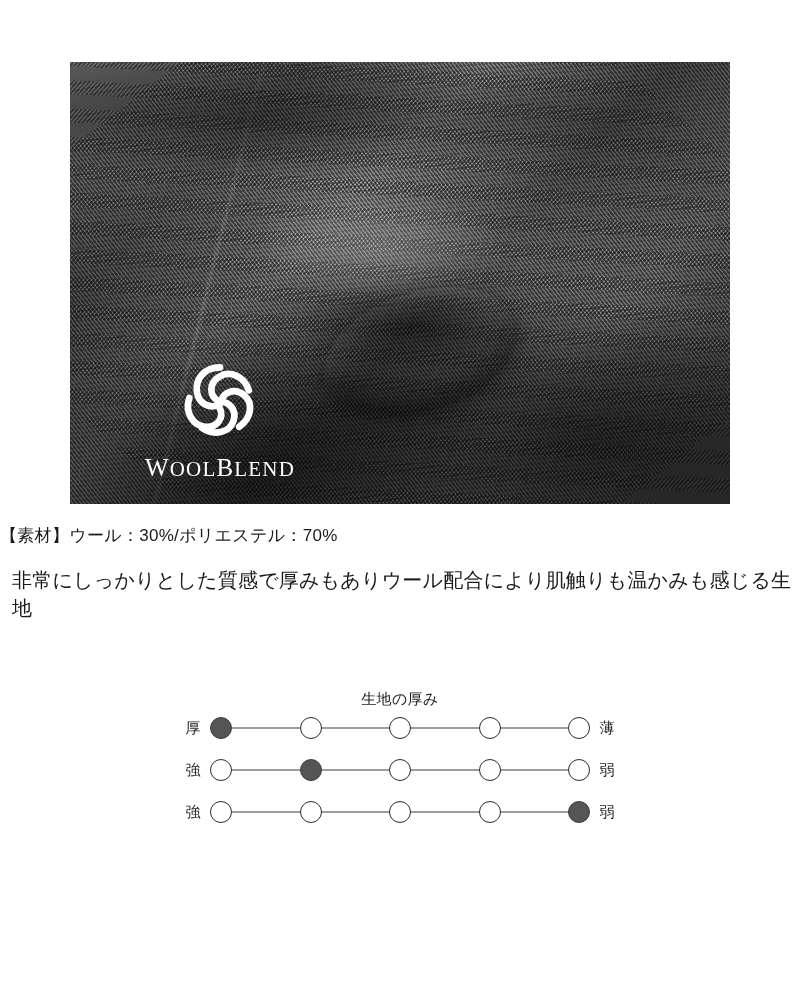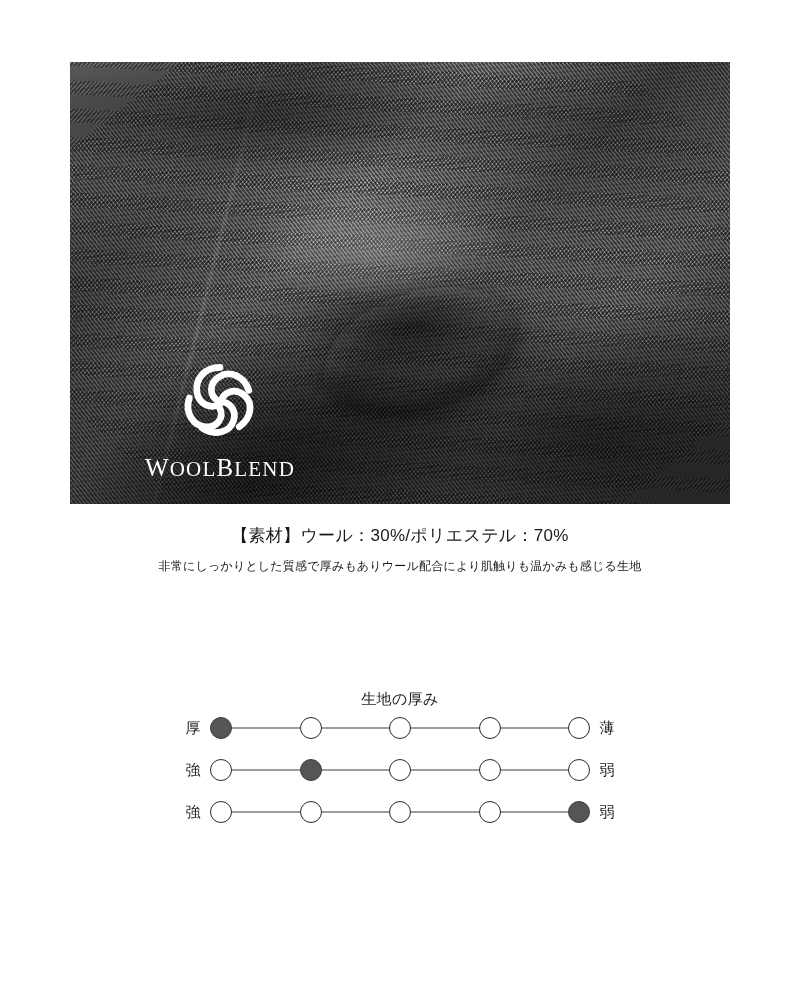--- a/index.html
+++ b/index.html
@@ -129,34 +129,35 @@
     white-space: nowrap;
   }
   .logo-text .cap { font-size: 25px; }
 
   
   .material {
     position: absolute;
     left: 0;
     top: 522px;
     width: 800px;
-    text-align: center;
+    text-align: left;
   }
   .material-line1 {
     font-size: 17px;
     line-height: 28px;
     color: #1a1a1a;
     letter-spacing: 0.3px;
   }
   .material-line2 {
-    font-size: 12px;
+    font-size: 20px;
     line-height: 28px;
     color: #1a1a1a;
     letter-spacing: 0.2px;
-    margin-top: 2px;
+    margin-top: 16px;
+    padding-left: 12px;
   }
 
   
   .scales {
     position: absolute;
     left: 0;
     top: 690px;
     width: 800px;
   }
   .scale-group { width: 800px; margin-bottom: 14px; }

